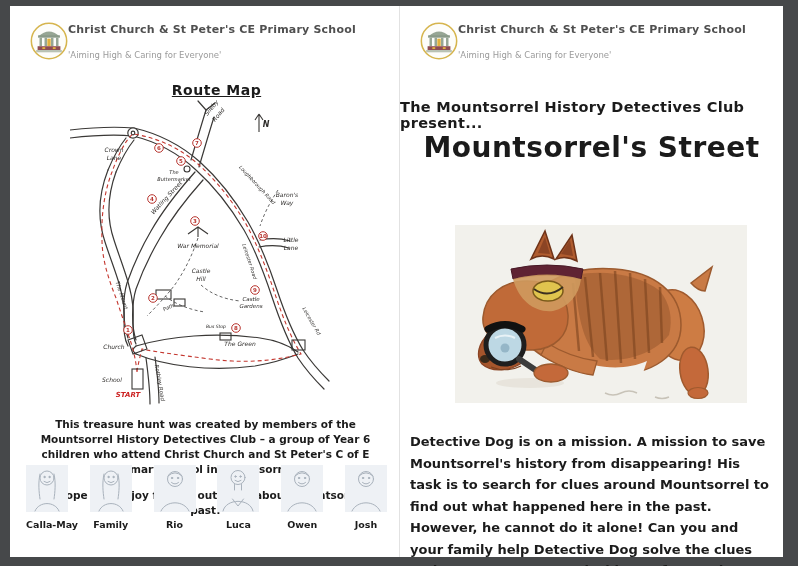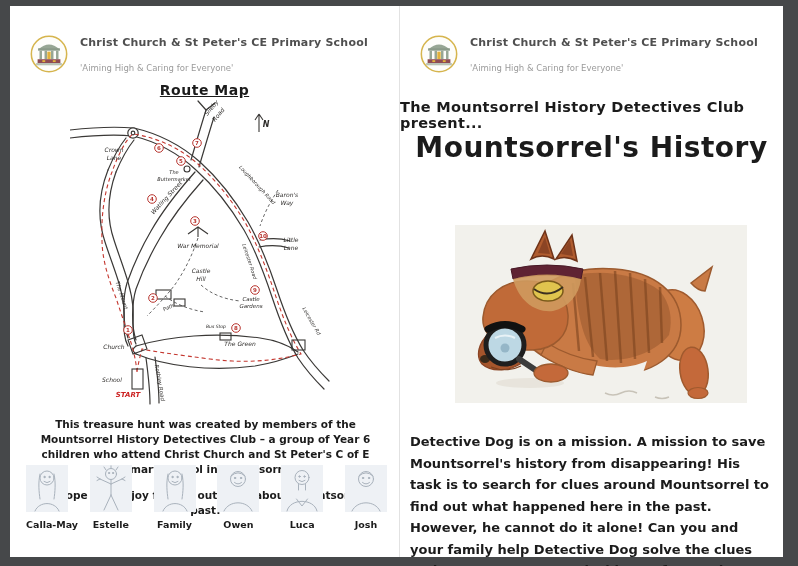--- a/index.html
+++ b/index.html
@@ -3,26 +3,26 @@
 <meta charset="utf-8">
 <style>
   html,body{margin:0;padding:0;background:#3e4042;}
   #frame{position:relative;width:798px;height:566px;background:#46484a;overflow:hidden;
          font-family:"DejaVu Sans",sans-serif;color:#1b1b1b;}
   #spread{position:absolute;left:10px;top:6px;width:773px;height:551px;background:#ffffff;display:flex;}
   .page{position:relative;background:#fff;}
   #left-page{width:389px;}
   #right-page{width:383px;border-left:1px solid #e2e2e2;}
 
-  .header{position:absolute;left:20px;top:29px;display:flex;align-items:center;gap:12px;}
+  .header{position:absolute;left:20px;top:16px;display:flex;align-items:center;gap:0;}
   .logo{width:38px;height:38px;flex:0 0 auto;}
   .school-name{font-size:11px;font-weight:bold;color:#4f4f4f;letter-spacing:.2px;}
   .tagline{font-size:8.5px;color:#9b9b9b;margin-top:14px;}
 
-  .route-title{position:absolute;top:76px;left:0;width:100%;text-align:center;
+  .route-title{position:absolute;top:76px;left:12px;width:100%;text-align:center;
                font-size:14px;font-weight:bold;text-decoration:underline;letter-spacing:.5px;}
   .map-wrap{position:absolute;left:60px;top:94px;width:270px;height:305px;}
   .map-wrap svg{width:100%;height:100%;}
 
   .intro{position:absolute;left:14px;right:12px;top:403px;text-align:center;
          font-size:10.5px;font-weight:bold;line-height:15px;}
   .intro p{margin:8px;}
   .intro p + p{margin-top:11px;}
 
   .kids{position:absolute;left:16px;right:12px;top:459px;display:flex;justify-content:space-between;}
@@ -190,65 +190,63 @@
                 <path d="M28 9 C30 18 29 27 28 34"></path>
                 <path d="M9 46 C13 36 29 36 33 46"></path>
                 <circle cx="18.5" cy="12" r="0.7" fill="#a9b2bc"></circle>
                 <circle cx="23.5" cy="12" r="0.7" fill="#a9b2bc"></circle>
                 <path d="M18 16.5 Q21 19 24 16.5"></path>
               </svg></div>
             <div class="nm">Calla-May</div>
           </div>
           <div class="kid">
             <div class="pic"><svg viewBox="0 0 42 47" fill="none" stroke="#a9b2bc" stroke-width="1" stroke-linecap="round">
-                <circle cx="21" cy="9" r="5.5"></circle>
-                <path d="M16 5 L14 2 M21 3.5 L21 0.8 M26 5 L28 2"></path>
-                <path d="M21 14.5 L21 30"></path>
-                <path d="M21 19 L10 14 M10 14 L7 12 M10 14 L7 15.5"></path>
-                <path d="M21 19 L32 14 M32 14 L35 12 M32 14 L35 15.5"></path>
-                <path d="M21 30 L14 45 M21 30 L28 45"></path>
-                <circle cx="19" cy="8" r="0.6" fill="#a9b2bc"></circle>
-                <circle cx="23" cy="8" r="0.6" fill="#a9b2bc"></circle>
-              </svg></div>
-            <div class="nm">Estelle</div>
-          </div>
-          <div class="kid">
-            <div class="pic"><svg viewBox="0 0 42 47" fill="none" stroke="#a9b2bc" stroke-width="1" stroke-linecap="round">
                 <circle cx="21" cy="13" r="7"></circle>
                 <path d="M14 9 C12 18 13 27 14 34"></path>
                 <path d="M28 9 C30 18 29 27 28 34"></path>
                 <path d="M9 46 C13 36 29 36 33 46"></path>
                 <circle cx="18.5" cy="12" r="0.7" fill="#a9b2bc"></circle>
                 <circle cx="23.5" cy="12" r="0.7" fill="#a9b2bc"></circle>
                 <path d="M18 16.5 Q21 19 24 16.5"></path>
               </svg></div>
             <div class="nm">Family</div>
           </div>
           <div class="kid">
             <div class="pic"><svg viewBox="0 0 42 47" fill="none" stroke="#a9b2bc" stroke-width="1" stroke-linecap="round">
                 <circle cx="21" cy="14" r="7.5"></circle>
                 <path d="M14 11 Q21 4.5 28 11"></path>
                 <circle cx="18" cy="13" r="0.7" fill="#a9b2bc"></circle>
                 <circle cx="24" cy="13" r="0.7" fill="#a9b2bc"></circle>
                 <path d="M17.5 17.5 Q21 20.5 24.5 17.5"></path>
                 <path d="M7 46 C12 35 30 35 35 46"></path>
               </svg></div>
-            <div class="nm">Owen</div>
+            <div class="nm">Rio</div>
           </div>
           <div class="kid">
             <div class="pic"><svg viewBox="0 0 42 47" fill="none" stroke="#a9b2bc" stroke-width="1" stroke-linecap="round">
                 <circle cx="21" cy="12.5" r="7"></circle>
                 <path d="M17.5 19.5 L17.5 25 M24.5 19.5 L24.5 25"></path>
                 <path d="M6 46 C9 33 33 33 36 46"></path>
                 <path d="M15.5 34 L21 41 L26.5 34"></path>
                 <circle cx="18.5" cy="11.5" r="0.7" fill="#a9b2bc"></circle>
                 <circle cx="23.5" cy="11.5" r="0.7" fill="#a9b2bc"></circle>
                 <path d="M18 15.5 Q21 18 24 15.5"></path>
               </svg></div>
             <div class="nm">Luca</div>
+          </div>
+          <div class="kid">
+            <div class="pic"><svg viewBox="0 0 42 47" fill="none" stroke="#a9b2bc" stroke-width="1" stroke-linecap="round">
+                <circle cx="21" cy="14" r="7.5"></circle>
+                <path d="M14 11 Q21 4.5 28 11"></path>
+                <circle cx="18" cy="13" r="0.7" fill="#a9b2bc"></circle>
+                <circle cx="24" cy="13" r="0.7" fill="#a9b2bc"></circle>
+                <path d="M17.5 17.5 Q21 20.5 24.5 17.5"></path>
+                <path d="M7 46 C12 35 30 35 35 46"></path>
+              </svg></div>
+            <div class="nm">Owen</div>
           </div>
           <div class="kid">
             <div class="pic"><svg viewBox="0 0 42 47" fill="none" stroke="#a9b2bc" stroke-width="1" stroke-linecap="round">
                 <circle cx="21" cy="14" r="7.5"></circle>
                 <path d="M14 11 Q21 4.5 28 11"></path>
                 <circle cx="18" cy="13" r="0.7" fill="#a9b2bc"></circle>
                 <circle cx="24" cy="13" r="0.7" fill="#a9b2bc"></circle>
                 <path d="M17.5 17.5 Q21 20.5 24.5 17.5"></path>
                 <path d="M7 46 C12 35 30 35 35 46"></path>
               </svg></div>
@@ -274,21 +272,21 @@
           <rect x="24" y="26.5" width="3" height="2" fill="#e2b13c"></rect>
           <rect x="6.5" y="29.5" width="27" height="2.4" fill="#b9c2b4"></rect>
         </svg>
         <div>
           <div class="school-name">Christ Church &amp; St Peter's CE Primary School</div>
           <div class="tagline">'Aiming High &amp; Caring for Everyone'</div>
         </div>
       </div>
 
       <div class="presents">The Mountsorrel History Detectives Club present...</div>
-      <div class="big-title" id="title1">Mountsorrel's History</div>
+      <div class="big-title" id="title1">Mountsorrel's Street</div>
 
       <div class="dog-wrap">
         <svg viewBox="0 0 292 178">
           <rect x="0" y="0" width="292" height="178" fill="#f2f1ec"></rect>
           <ellipse cx="75" cy="158" rx="34" ry="5" fill="#ddd8cc" opacity="0.5"></ellipse>
           <path d="M236,58 L257,42 L250,66 Q243,66 236,58 Z" fill="#c97a45" stroke="#9c5a2e" stroke-width="1.5"></path>
           <g transform="rotate(-18 222 100)">
               <ellipse cx="222" cy="100" rx="26" ry="36" fill="#cd7c44" stroke="#a05a2e" stroke-width="1.5"></ellipse>
             </g>
           <g transform="rotate(-8 239 146)">

